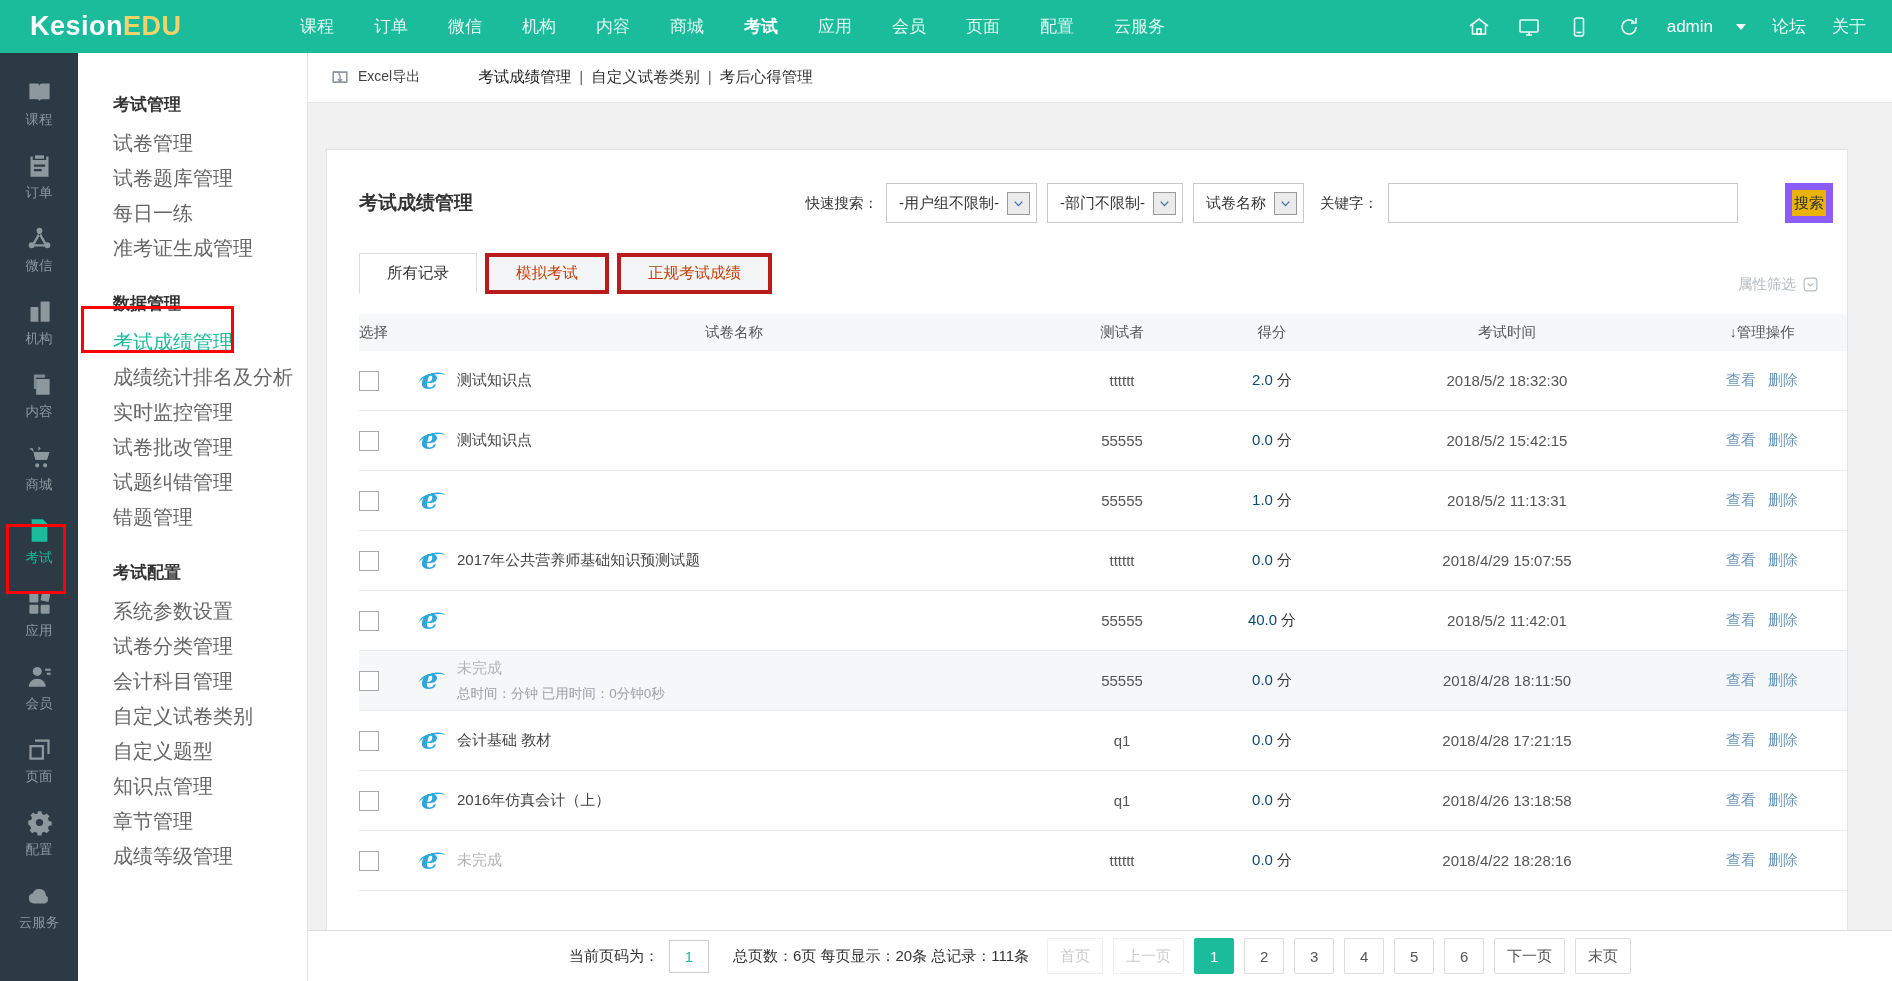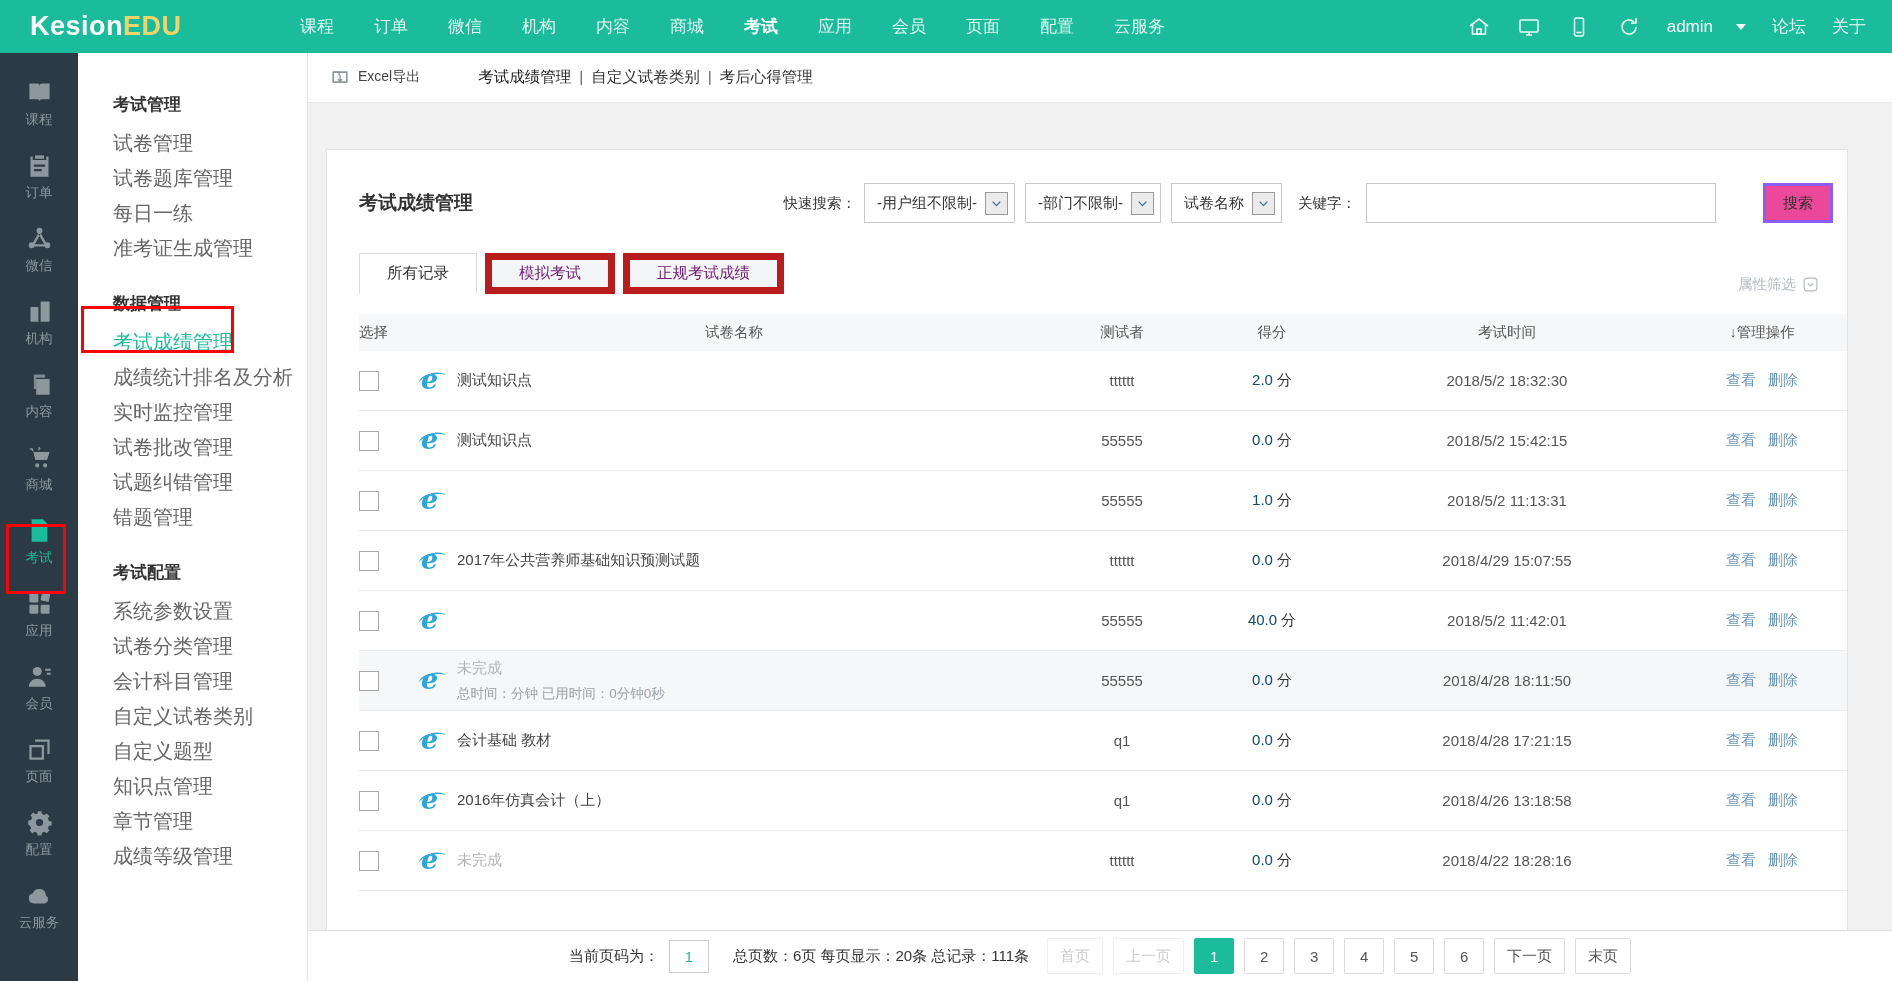--- a/index.html
+++ b/index.html
@@ -53,25 +53,25 @@
   .card { margin:46px 44px 0 18px; background:#fff; border:1px solid #e3e3e3; height:835px; overflow:hidden; padding:33px 14px 0 32px; }
   .card-head { display:flex; align-items:center; }
   .card-title { font-size:19px; font-weight:bold; color:#333; }
   .filters { margin-left:auto; display:flex; align-items:center; }
   .flabel { font-size:14.5px; color:#333; margin-right:8px;margin-left:18px; }
   .ie-select { height:40px; border:1px solid #c9c9c9; background:#fff; display:flex; align-items:center; padding:0 6px 0 12px; margin-right:10px; cursor:pointer; }
   .ie-select .sel-text { font-size:15px; color:#333; margin-right:8px; }
   .ie-select .sel-arrow { width:23px; height:23px; border:1px solid #9a9a9a; background:#ebebeb; display:flex; align-items:center; justify-content:center; }
   .ie-select .sel-arrow svg { width:13px; height:13px; stroke:#3f6fae; fill:none; stroke-width:2.4; }
   .kw-input { width:350px; height:40px; border:1px solid #cécécé; border:1px solid #c9c9c9; background:#fff; margin-left:2px; font-size:15px; padding:0 10px; outline:none; }
-  .search-btn { width:70px; height:40px; margin-left:47px; background:#ec4899; border:3px solid #8b5cf6; font-size:15px; color:#333; cursor:pointer; }
+  .search-btn { width:48px; height:40px; margin-left:47px; background:#eab308; border:7px solid #8b5cf6; font-size:15px; color:#333; cursor:pointer; }
 
   
   .tabs-row { display:flex; align-items:flex-end; margin-top:30px; }
-  .tab { height:41px; padding:0 27px; display:flex; align-items:center; font-size:15.5px; color:#701a75; background:#f4f5f6; border:7px solid #b91c1c; margin-right:8px; cursor:pointer; }
+  .tab { height:41px; padding:0 27px; display:flex; align-items:center; font-size:15.5px; color:#c2410c; background:#f4f5f6; border:4px solid #b91c1c; margin-right:8px; cursor:pointer; }
   .tab.active { background:#fff; border:1px solid #ddd; border-bottom:1px solid #fff; color:#333; }
   .attr-filter { margin-left:auto; display:flex; align-items:center; gap:6px; color:#b2bac0; font-size:14.5px; cursor:pointer; padding-right:14px; }
   .attr-filter svg { width:17px; height:17px; stroke:#b2bac0; fill:none; stroke-width:1.6; }
 
   
   .x-table { margin-top:20px; width:1498px; }
   .t-head { display:flex; align-items:center; background:#f6f7f8; height:37px; font-size:14.5px; color:#555; }
   .t-row { display:flex; align-items:center; min-height:60px; border-bottom:1px solid #ebebeb; font-size:15px; color:#555; }
   .t-row.hl { background:#f6f7f8; }
   .c-check { width:62px; display:flex; align-items:center; }

